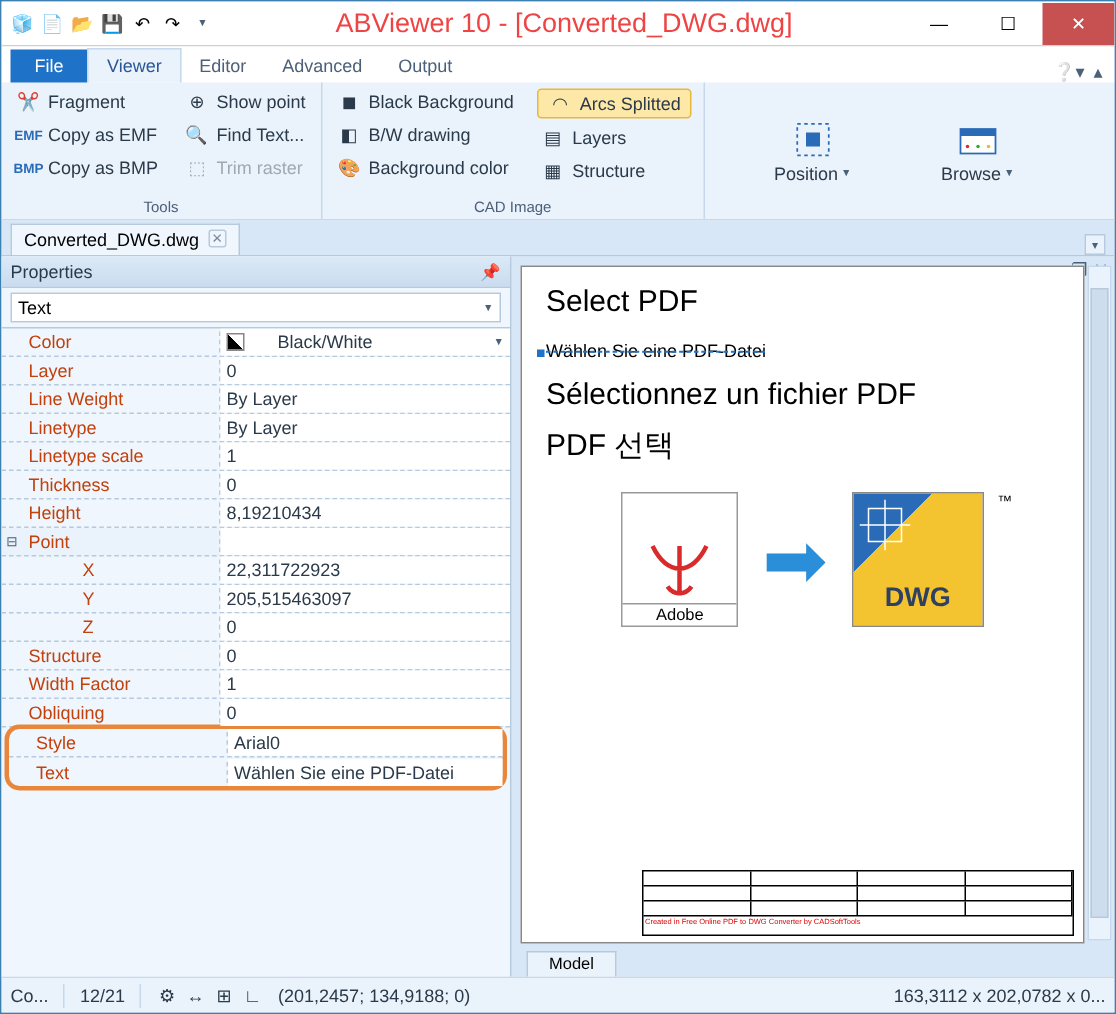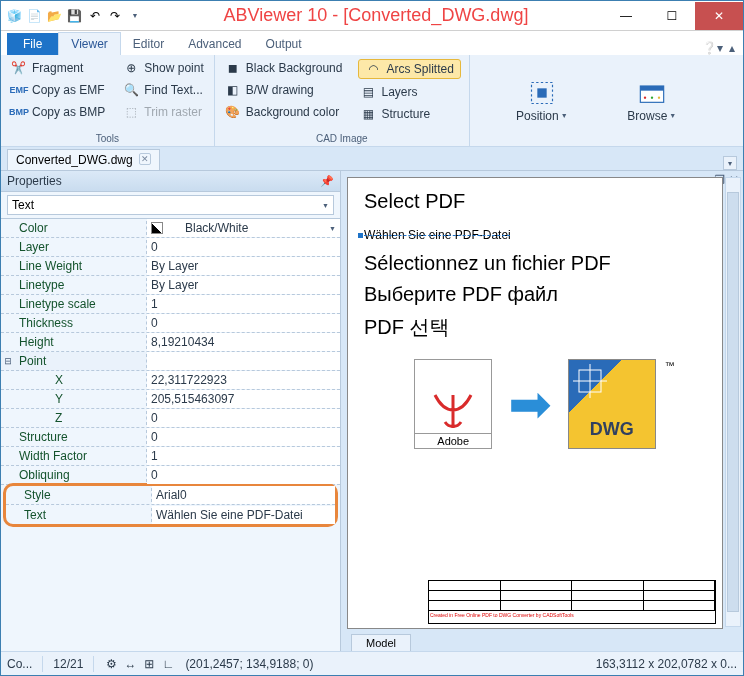--- a/index.html
+++ b/index.html
@@ -47,21 +47,21 @@
 .mainrow { display: flex; height: 480px; background: #d7e7f7; }
 .props { width: 340px; display: flex; flex-direction: column; background: #eff6fd; border-right: 1px solid #b7c9dc; }
 .props-hdr { background: linear-gradient(#dbe9f7,#c9dcef); border-bottom: 1px solid #b7c9dc; padding: 3px 6px; display: flex; align-items: center; font-size: 12px; color: #2b3a4a; }
 .props-hdr .pin { margin-left: auto; font-size: 11px; color: #4c607a; }
 .type-sel { padding: 3px 6px; border-bottom: 1px solid #b7c9dc; }
 .type-sel .sel { background: #fff; border: 1px solid #b7c9dc; padding: 2px 4px; display: flex; align-items: center; justify-content: space-between; }
 .pgrid { flex: 1; overflow: auto; font-size: 12px; }
 .prow { display: flex; border-bottom: 1px dashed #b7c9dc; min-height: 19px; align-items: center; }
 .prow.head { background: #eaf2fb; }
 .prow .exp { width: 14px; text-align: center; color: #4c607a; font-size: 9px; }
-.prow .pk { width: 132px; padding-left: 4px; color: #14532d; border-right: 1px dashed #b7c9dc; }
+.prow .pk { width: 132px; padding-left: 4px; color: #c2410c; border-right: 1px dashed #b7c9dc; }
 .prow .pk.indent { padding-left: 40px; }
 .prow .pv { flex: 1; padding: 0 4px; color: #2b3a4a; background: #fff; min-height: 18px; display: flex; align-items: center; gap: 4px; }
 .prow .pv.sel { justify-content: space-between; }
 .swatch { width: 12px; height: 12px; background: linear-gradient(45deg,#000 50%,#fff 50%); border: 1px solid #888; }
 .highlight-box { border: 3px solid #e8863c; border-radius: 10px; margin: -2px 2px 2px 2px; }
 
 
 .canvas-wrap { flex: 1; display: flex; flex-direction: column; position: relative; }
 .canvas-tools { position: absolute; right: 4px; top: 2px; display: flex; gap: 4px; color: #4c607a; font-size: 10px; }
 .canvas { flex: 1; margin: 6px 20px 0 6px; background: #fff; border: 1px solid #888; padding: 12px 16px; display: flex; flex-direction: column; gap: 8px; position: relative; }
@@ -365,21 +365,20 @@
   <div class="canvas-wrap">
     <div class="canvas-tools">
       <span>—</span>
       <span>❐</span>
       <span>✕</span>
     </div>
     <div class="canvas">
       <div class="hl">Select PDF</div>
       <div class="hl sel"><span class="u">Wählen Sie eine PDF-Datei</span></div>
       <div class="hl">Sélectionnez un fichier PDF</div>
-      <div class="hl">Выберите PDF файл</div>
       <div class="hl">PDF 선택</div>
       <div class="imgrow">
         <div class="pdf-ico">
           <svg width="56" height="40" viewBox="0 0 56 40">
               <path d="M10 5 C20 25 36 25 46 5 M28 5 L28 38 M20 32 C24 38 32 38 36 32" stroke="#d92b2b" stroke-width="3" fill="none"></path>
             </svg>
           <div class="adobe">Adobe</div>
         </div>
         <div class="arrow-big">➡</div>
         <div class="dwg-ico">

